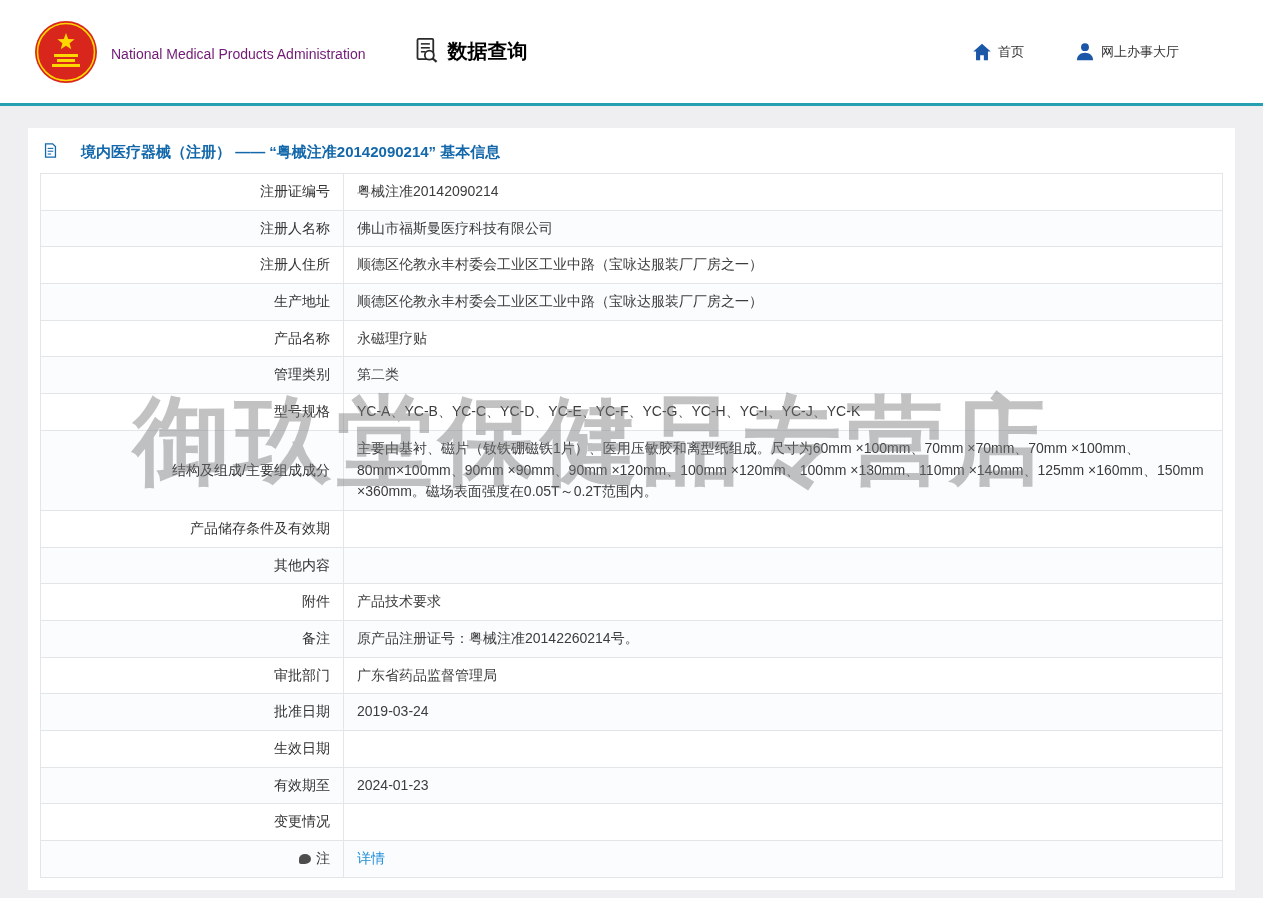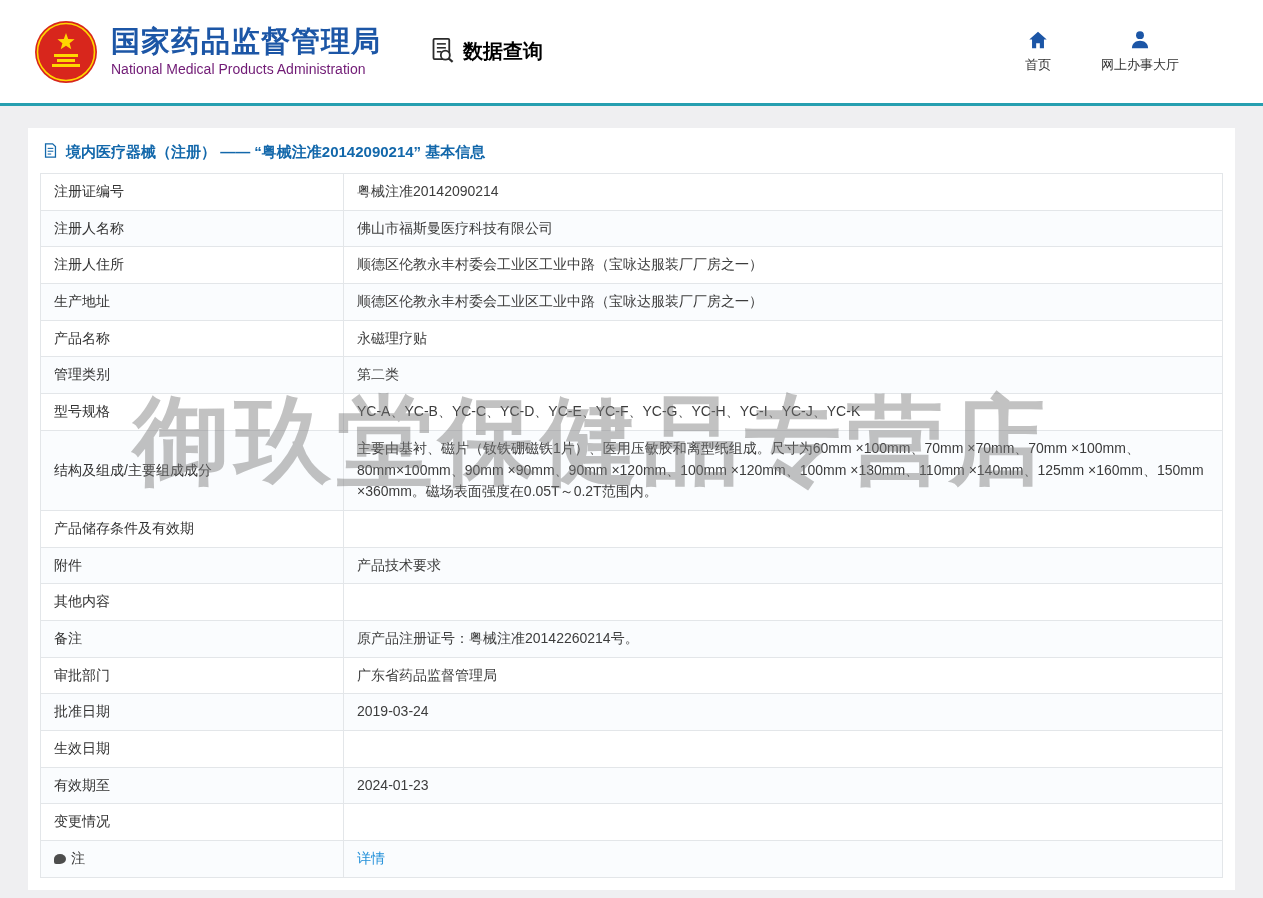--- a/index.html
+++ b/index.html
@@ -9,32 +9,32 @@
   .page { width: 1263px; min-height: 898px; background: #efeff1; display: flex; flex-direction: column; position: relative; overflow: hidden; }
 
   
   .site-header { background: #ffffff; height: 106px; display: flex; align-items: center; padding: 0 84px 0 34px; border-bottom: 3px solid #269fb0; flex: 0 0 auto; }
   .logo { width: 64px; height: 64px; flex: 0 0 auto; }
   .org { margin-left: 13px; }
   .org-cn { font-size: 29px; font-weight: bold; color: #1c56a6; letter-spacing: 1px; line-height: 1.1; }
   .org-en { font-size: 14px; color: #701a75; margin-top: 4px; }
   .data-query { display: flex; align-items: center; gap: 7px; margin-left: 48px; font-size: 20px; font-weight: bold; color: #000000; cursor: pointer; }
   .top-nav { margin-left: auto; display: flex; gap: 50px; }
-  .nav-item { display: flex; flex-direction: column; align-items: center; gap: 5px; font-size: 13px; color: #333; text-decoration: none; cursor: pointer; }
+  .nav-item { display: flex; align-items: center; gap: 5px; font-size: 13px; color: #333; text-decoration: none; cursor: pointer; }
   .nav-item svg { display: block; }
 
   
   main { flex: 1 1 auto; padding: 12px 0 14px; }
   .card { width: 1207px; margin: 10px auto 0; background: #ffffff; padding: 0 12px 12px; }
-  .card-title { display: flex; align-items: center; gap: 7px; padding: 14px 2px 11px; font-size: 15px; font-weight: bold; color: #1368ab; }
+  .card-title { display: flex; align-items: center; gap: 22px; padding: 14px 2px 11px; font-size: 15px; font-weight: bold; color: #1368ab; }
   .card-title svg { flex: 0 0 auto; }
 
   table.info { width: 100%; border-collapse: collapse; background: #fff; }
   .info td { border: 1px solid #e3e6e9; font-size: 14px; padding: 7px 13px; color: #3c3c3c; line-height: 1.55; height: 35px; }
-  .info td.label { width: 303px; text-align: left; color: #333; }
+  .info td.label { width: 303px; text-align: right; color: #333; }
   .info tr:nth-child(even) td { background: #fafcfe; }
   a.detail { color: #2390d9; text-decoration: none; }
   .note-ic { display: inline-block; width: 12px; height: 10px; background: #4d4d4d; border-radius: 50% 50% 50% 2px; margin-right: 5px; vertical-align: -1px; }
 
   
   .watermark { position: absolute; top: 378px; left: 133px; font-size: 96px; font-weight: bold; color: rgba(120,120,120,0.45); letter-spacing: 6px; white-space: nowrap; pointer-events: none; z-index: 4; font-family: "DejaVu Serif", "Liberation Serif", serif; }
 </style>
 </head>
 <body>
 
@@ -45,21 +45,20 @@
       <svg viewBox="0 0 64 64" width="64" height="64" aria-hidden="true">
         <circle cx="32" cy="32" r="31" fill="#d8261c"></circle>
         <circle cx="32" cy="32" r="28.5" fill="none" stroke="#ffd700" stroke-width="1.6"></circle>
         <polygon fill="#ffd700" points="32,13 34.2,18.9 40.6,19.2 35.6,23.2 37.3,29.3 32,25.8 26.7,29.3 28.4,23.2 23.4,19.2 29.8,18.9"></polygon>
         <rect x="20" y="34" width="24" height="3" fill="#ffd700"></rect>
         <rect x="23" y="39" width="18" height="3" fill="#ffd700"></rect>
         <rect x="18" y="44" width="28" height="3" fill="#ffd700"></rect>
       </svg>
     </div>
     <div class="org">
-      <div class="org-cn">国家药品监督管理局</div>
       <div class="org-en">National Medical Products Administration</div>
     </div>
     <div class="data-query">
       <span>
         <svg viewBox="0 0 24 24" width="27" height="27" aria-hidden="true">
           <rect x="4" y="2.5" width="14" height="18" rx="1" fill="none" stroke="#2a2a2a" stroke-width="1.6"></rect>
           <line x1="7" y1="7" x2="15" y2="7" stroke="#2a2a2a" stroke-width="1.4"></line>
           <line x1="7" y1="10.5" x2="15" y2="10.5" stroke="#2a2a2a" stroke-width="1.4"></line>
           <line x1="7" y1="14" x2="11" y2="14" stroke="#2a2a2a" stroke-width="1.4"></line>
           <circle cx="14.5" cy="17" r="4" fill="#ffffff" stroke="#2a2a2a" stroke-width="1.6"></circle>
@@ -134,26 +133,26 @@
             </tr>
             <tr>
               <td class="label">结构及组成/主要组成成分</td>
               <td class="value">主要由基衬、磁片（钕铁硼磁铁1片）、医用压敏胶和离型纸组成。尺寸为60mm ×100mm、70mm ×70mm、70mm ×100mm、80mm×100mm、90mm ×90mm、90mm ×120mm、100mm ×120mm、100mm ×130mm、110mm ×140mm、125mm ×160mm、150mm ×360mm。磁场表面强度在0.05T～0.2T范围内。</td>
             </tr>
             <tr>
               <td class="label">产品储存条件及有效期</td>
               <td class="value"></td>
             </tr>
             <tr>
+              <td class="label">其他内容</td>
+              <td class="value"></td>
+            </tr>
+            <tr>
               <td class="label">附件</td>
               <td class="value">产品技术要求</td>
-            </tr>
-            <tr>
-              <td class="label">其他内容</td>
-              <td class="value"></td>
             </tr>
             <tr>
               <td class="label">备注</td>
               <td class="value">原产品注册证号：粤械注准20142260214号。</td>
             </tr>
             <tr>
               <td class="label">审批部门</td>
               <td class="value">广东省药品监督管理局</td>
             </tr>
             <tr>

